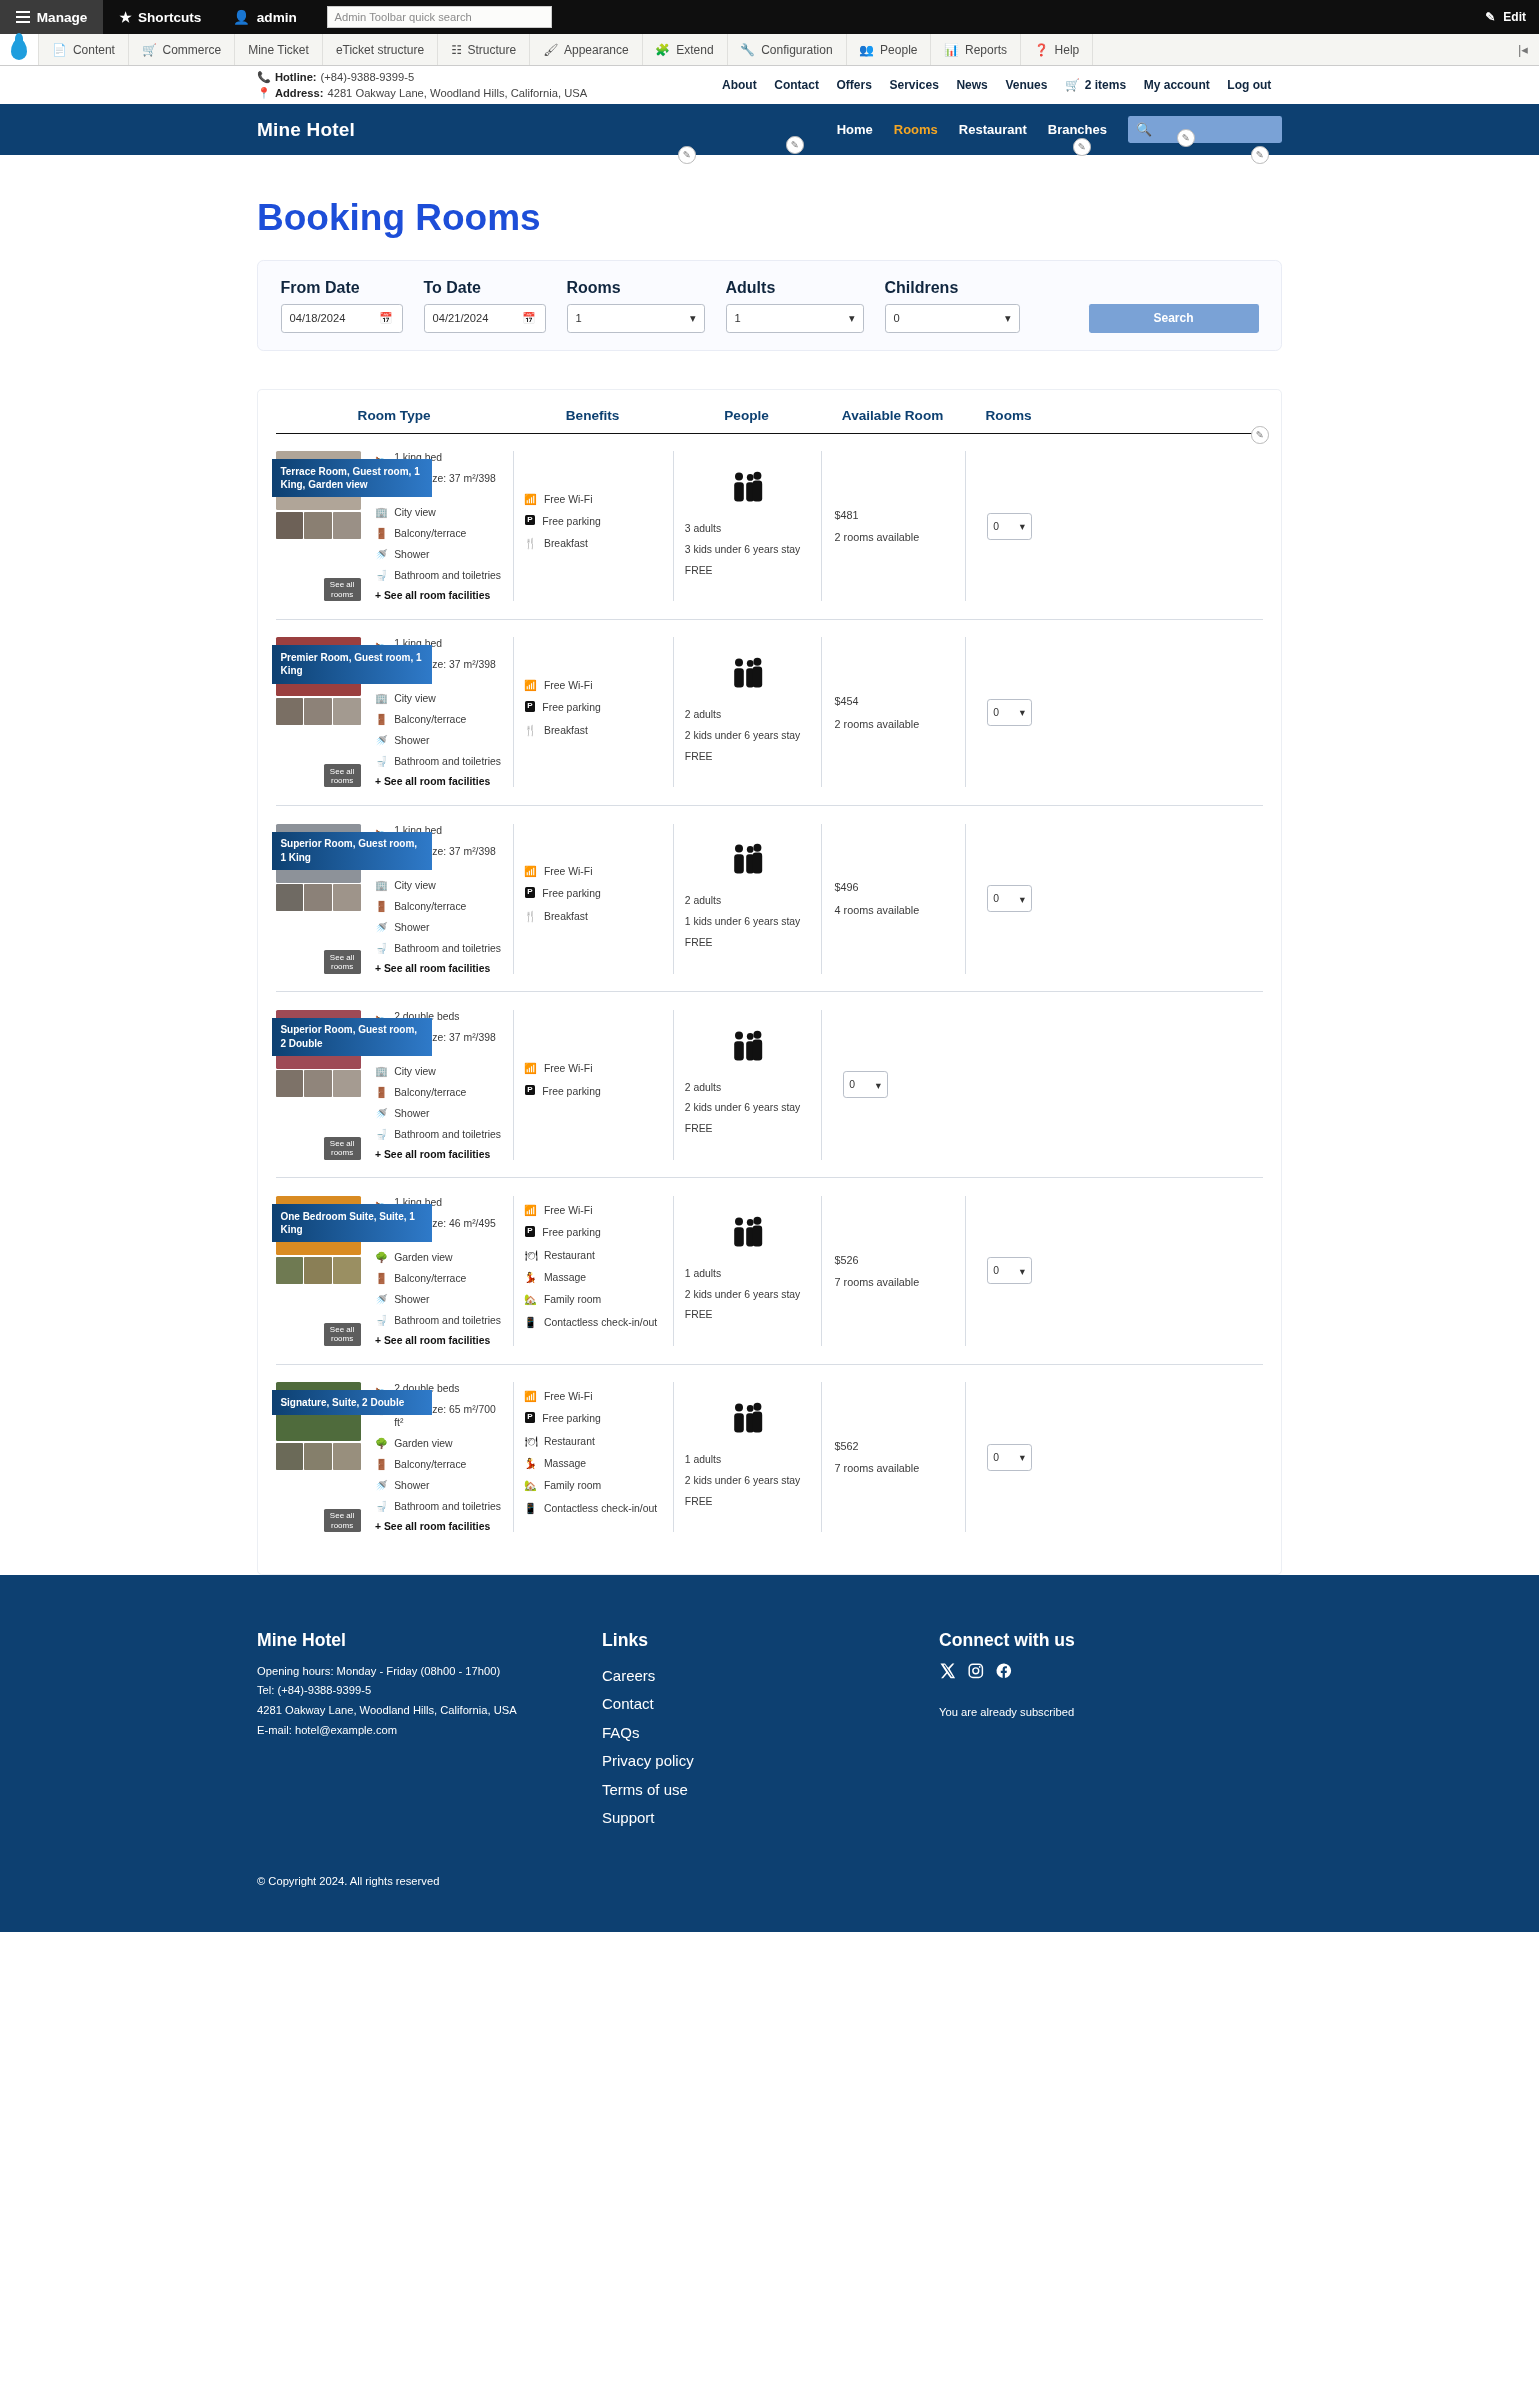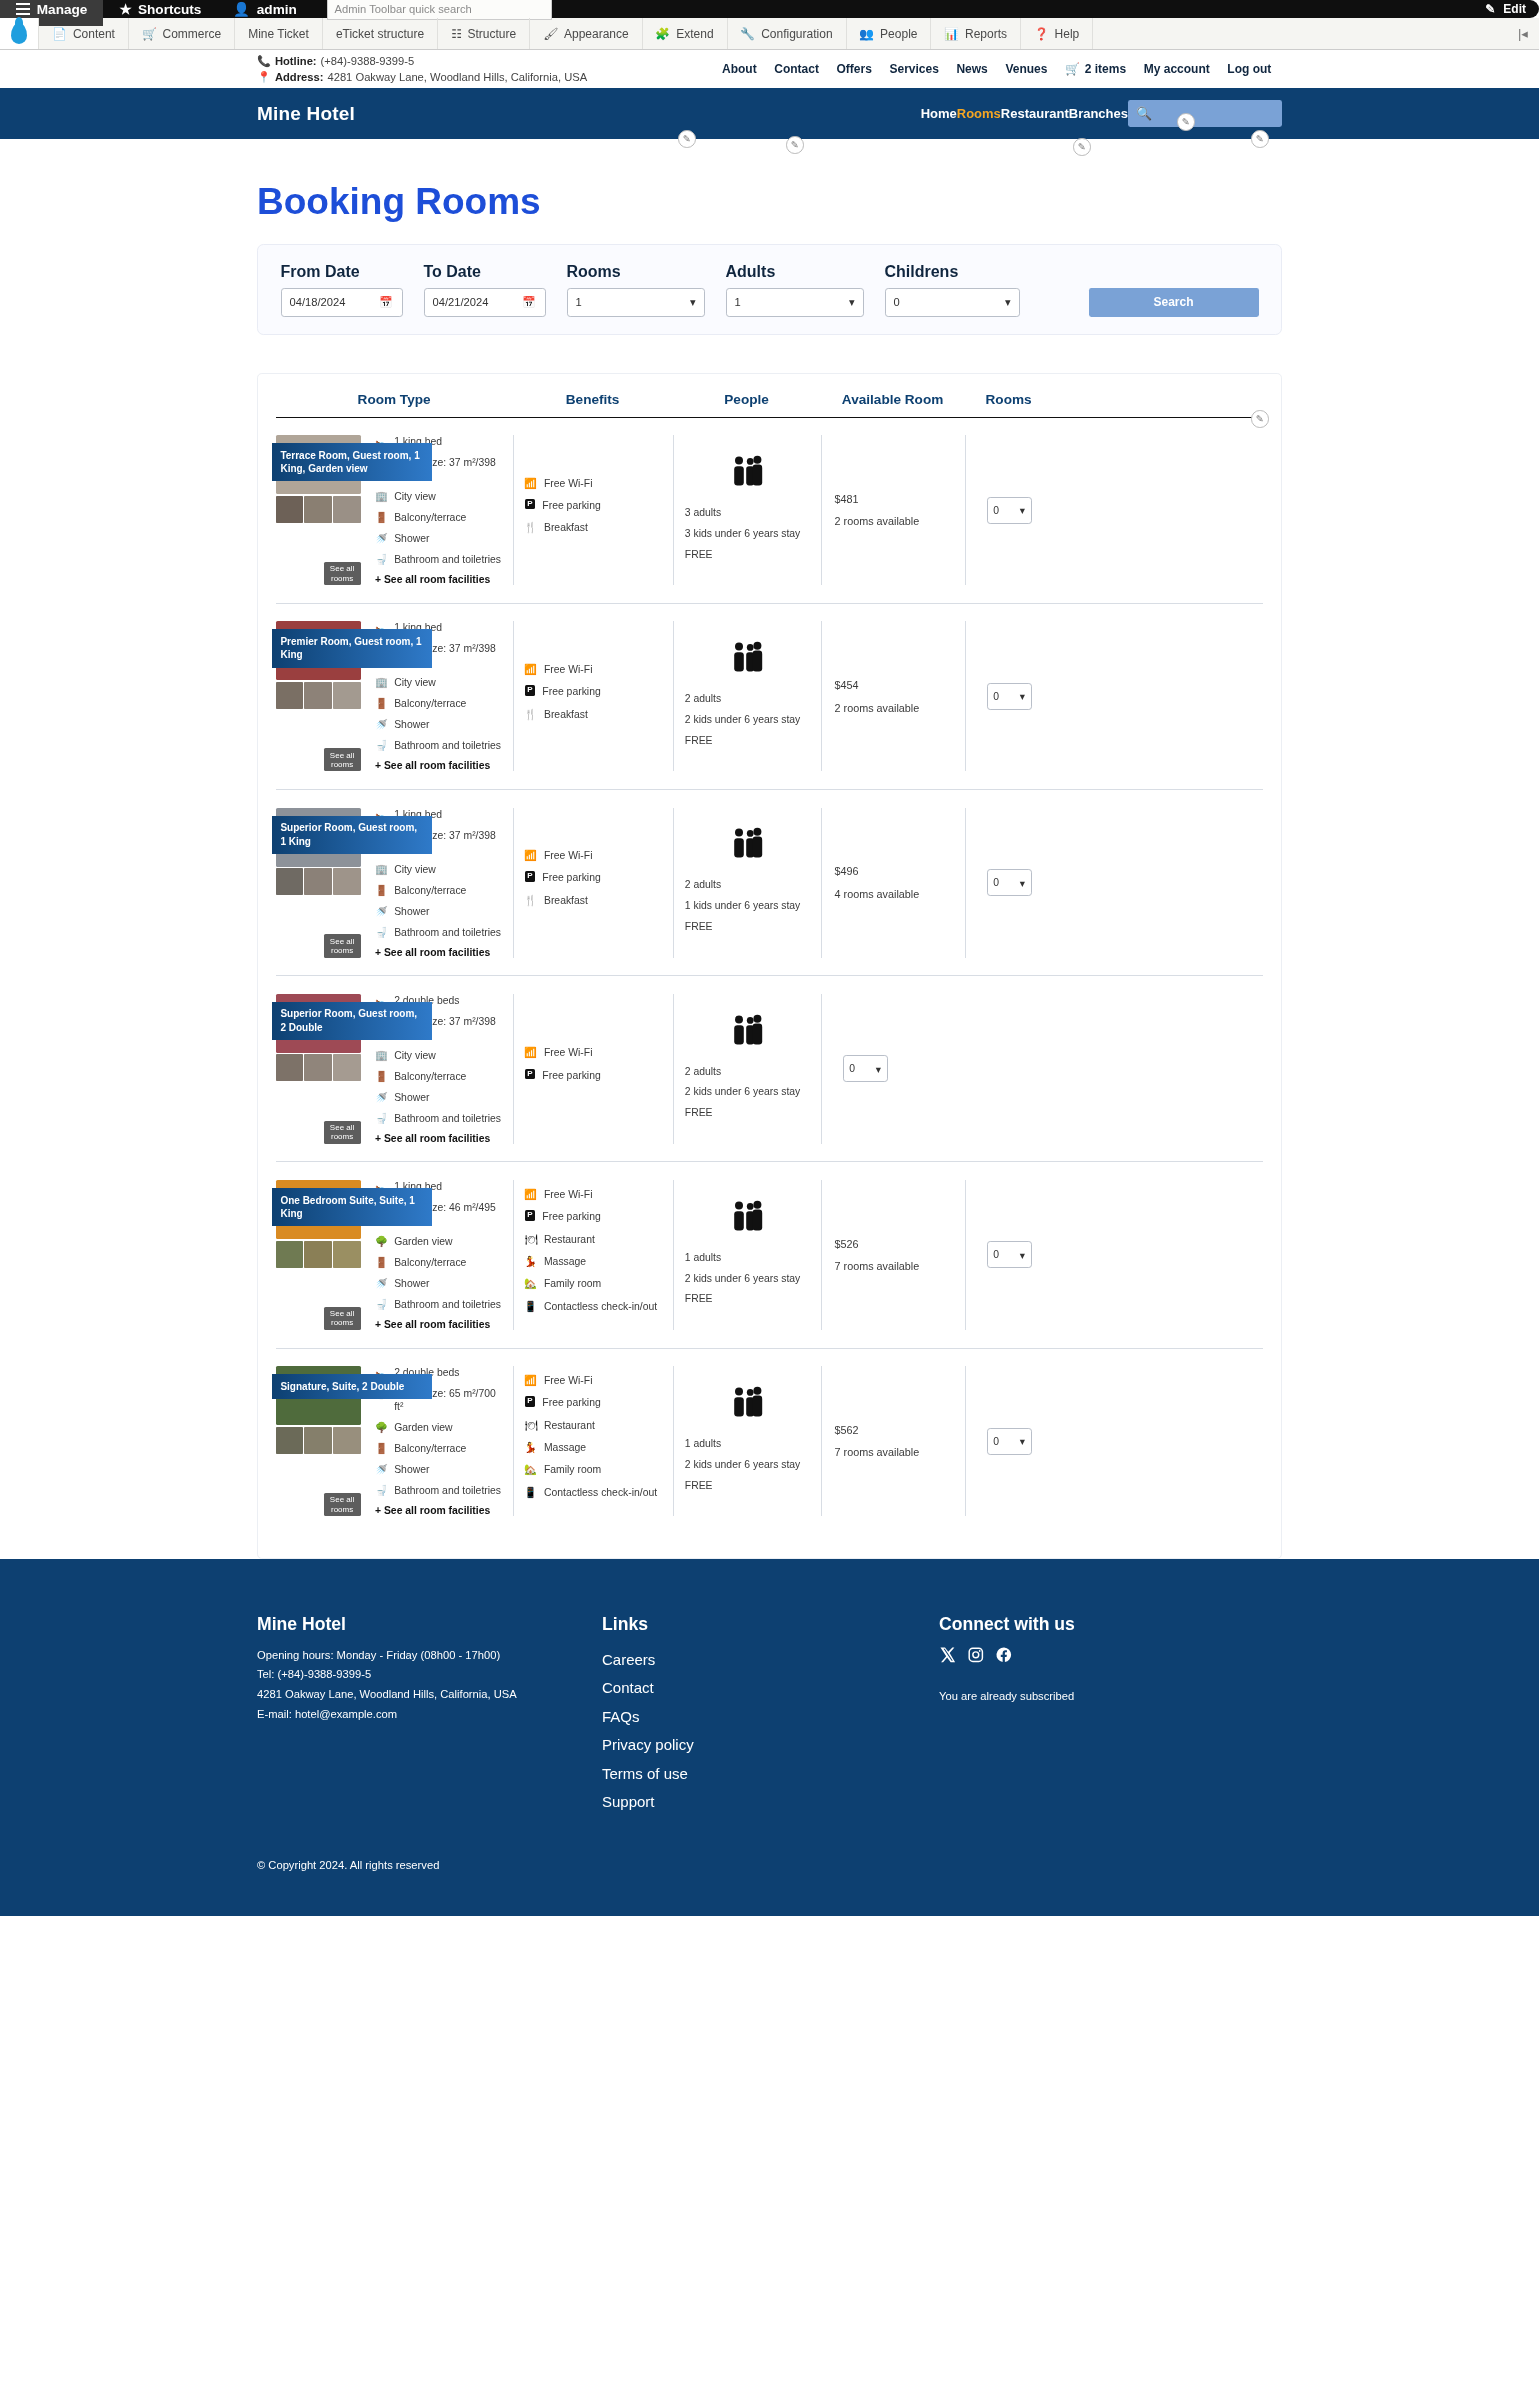--- a/index.html
+++ b/index.html
@@ -5,21 +5,21 @@
   * { box-sizing: border-box; }
   html, body { margin:0; padding:0; }
   body {
     width:1539px; min-height:2389px;
     font-family:"Liberation Sans", sans-serif;
     background:#ffffff; color:#222;
     -webkit-font-smoothing:antialiased;
   }
 
   
-  .admin-bar { background:#0f0f0f; height:18px; display:flex; align-items:center; color:#fff;border-radius:16px; }
+  .admin-bar { background:#0f0f0f; height:34px; display:flex; align-items:center; color:#fff; }
   .admin-bar .ab-item { display:flex; align-items:center; gap:6.4px; height:34px; padding:0 16px;
       font-size:13.6px; font-weight:bold; color:#fff; }
   .admin-bar .ab-item.active { background:#3b3b3b; }
   .ab-search { margin-left:14.4px; width:225px; height:22.5px; background:#fcfcfa; border:0.8px solid #ccc;
       color:#8b8b8b; font-size:11.2px; display:flex; align-items:center; padding:0 6.4px; }
   .ab-right { margin-left:auto; display:flex; align-items:center; gap:8px; padding-right:13px; font-size:12px; font-weight:bold; }
   .hamburger { display:inline-flex; flex-direction:column; gap:2.4px; }
   .hamburger i { display:block; width:14.4px; height:2.4px; background:#fff; }
 
   .admin-bar2 { background:#f5f5f2; height:32px; display:flex; align-items:stretch;
@@ -42,21 +42,21 @@
   .util-left b { font-weight:bold; }
   .util-left span.val { color:#444; }
   .util-nav { position:absolute; left:722px; display:flex; align-items:center; gap:17.6px;
       font-size:12px; font-weight:bold; color:#10263f; }
   .util-nav a { color:#10263f; text-decoration:none; }
   .cart { display:flex; align-items:center; gap:4.8px; font-weight:bold; }
 
   
   .mainnav { background:#0d4071; height:51px; display:flex; align-items:center; padding:0 257px; }
   .brand { color:#fff; font-size:19px; font-weight:bold; letter-spacing:0.2px; }
-  .mainnav-right { margin-left:auto; display:flex; align-items:center; }
+  .mainnav-right { margin-left:auto; display:flex; align-items:center; gap:21px; }
   .mainnav-right a { color:#fff; text-decoration:none; font-size:13px; font-weight:bold; }
   .mainnav-right a.active { color:#f5a623; }
   .nav-search { width:154px; height:27px; background:#7aa2d6; border-radius:2.4px;
       display:flex; align-items:center; padding:0 8px; color:#e9eef7; }
 
   
   .page { background:#fff; padding:0 257px; position:relative; }
   .page-title { font-family:Liberation Sans, sans-serif; font-size:37px; font-weight:bold;
       color:#1d4ed8; margin:42px 0 21px 0; }
 

